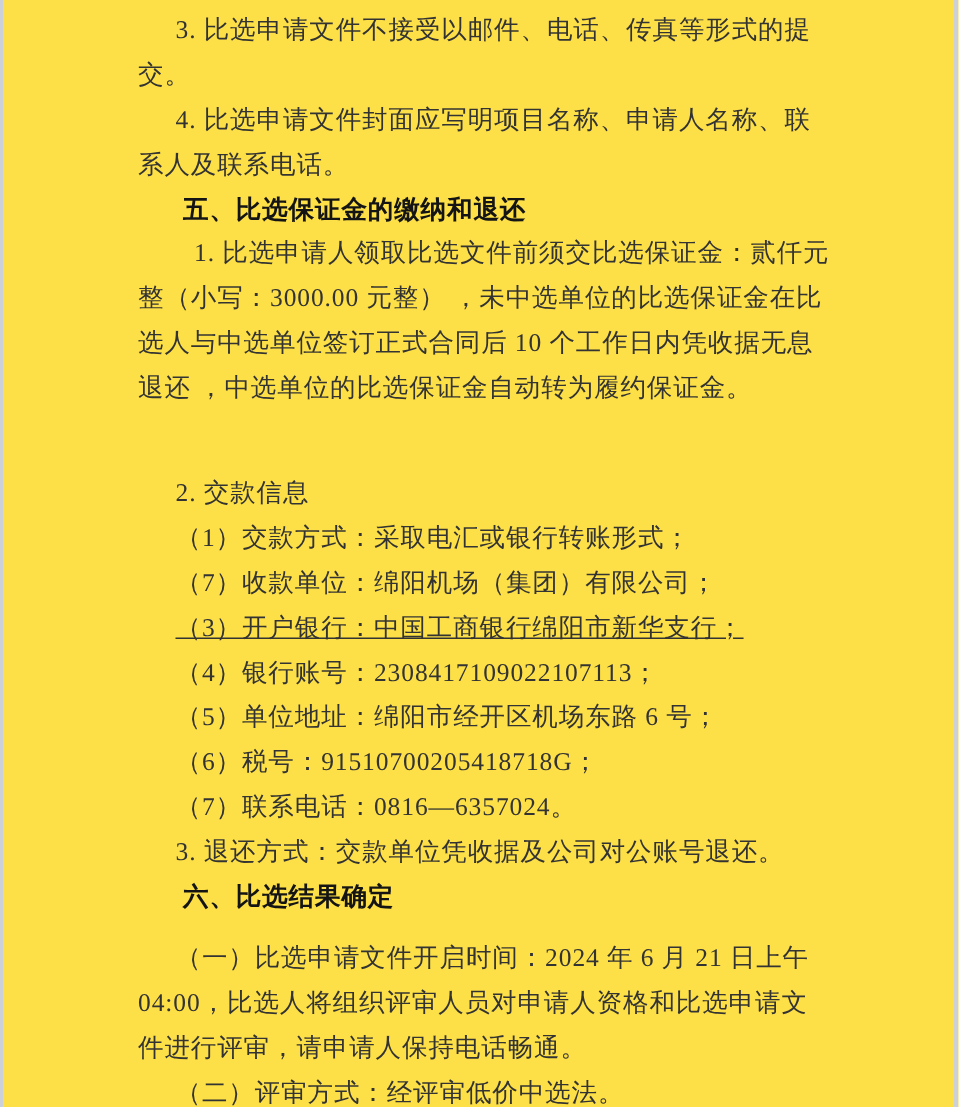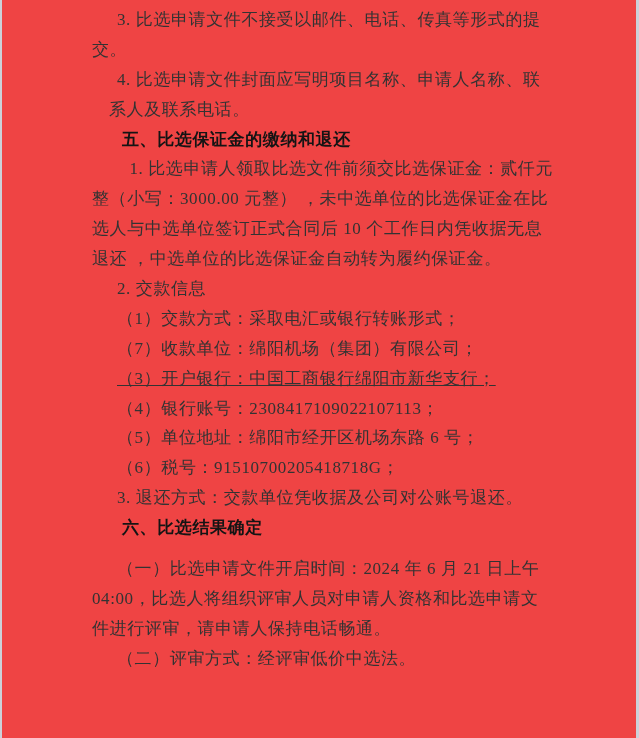--- a/index.html
+++ b/index.html
@@ -39,40 +39,41 @@
   .line.indent-first { padding-left: 25px; }
   .line.heading {
     font-weight: 700;
     color: #141414;
     padding-left: 30px;
   }
 </style>
 </head>
 <body>
 
-<div class="page" style="background: #ef4444;">
+<div class="page" style="background: #fde047;">
   <div class="edge-strip edge-left" style="background: rgb(204, 209, 217);"></div>
   <div class="edge-strip edge-right" style="background: rgb(204, 209, 217);"></div>
   <div class="doc">
       <div class="line indent-first" style="color: rgb(51, 51, 51);">3. 比选申请文件不接受以邮件、电话、传真等形式的提</div>
       <div class="line" style="color: rgb(51, 51, 51);">交。</div>
       <div class="line indent-first" style="color: rgb(51, 51, 51);">4. 比选申请文件封面应写明项目名称、申请人名称、联</div>
-      <div class="line" style="color: rgb(51, 51, 51); margin-left: 17px;">系人及联系电话。</div>
+      <div class="line" style="color: rgb(51, 51, 51);">系人及联系电话。</div>
       <div class="line heading" style="color: rgb(20, 20, 20);">五、比选保证金的缴纳和退还</div>
       <div class="line indent-first" style="color: rgb(51, 51, 51); text-align: right;">1. 比选申请人领取比选文件前须交比选保证金：贰仟元</div>
       <div class="line" style="color: rgb(51, 51, 51);">整（小写：3000.00 元整） ，未中选单位的比选保证金在比</div>
       <div class="line" style="color: rgb(51, 51, 51);">选人与中选单位签订正式合同后 10 个工作日内凭收据无息</div>
       <div class="line" style="color: rgb(51, 51, 51);">退还 ，中选单位的比选保证金自动转为履约保证金。</div>
-      <div class="line indent-first" style="color: rgb(51, 51, 51);">2. 交款信息</div>
+      <div class="line indent-first" style="color: rgb(51, 51, 51); margin-top: 40px;">2. 交款信息</div>
       <div class="line indent-first" style="color: rgb(51, 51, 51);">（1）交款方式：采取电汇或银行转账形式；</div>
       <div class="line indent-first" style="color: rgb(51, 51, 51);">（7）收款单位：绵阳机场（集团）有限公司；</div>
       <div class="line indent-first" style="color: rgb(51, 51, 51); text-decoration: underline;">（3）开户银行：中国工商银行绵阳市新华支行；</div>
       <div class="line indent-first" style="color: rgb(51, 51, 51);">（4）银行账号：2308417109022107113；</div>
       <div class="line indent-first" style="color: rgb(51, 51, 51);">（5）单位地址：绵阳市经开区机场东路 6 号；</div>
       <div class="line indent-first" style="color: rgb(51, 51, 51);">（6）税号：91510700205418718G；</div>
+      <div class="line indent-first" style="color: rgb(51, 51, 51);">（7）联系电话：0816—6357024。</div>
       <div class="line indent-first" style="color: rgb(51, 51, 51);">3. 退还方式：交款单位凭收据及公司对公账号退还。</div>
       <div class="line heading" style="color: rgb(20, 20, 20);">六、比选结果确定</div>
       <div class="line indent-first" style="color: rgb(51, 51, 51); margin-top: 11px;">（一）比选申请文件开启时间：2024 年 6 月 21 日上午</div>
       <div class="line" style="color: rgb(51, 51, 51);">04:00，比选人将组织评审人员对申请人资格和比选申请文</div>
       <div class="line" style="color: rgb(51, 51, 51);">件进行评审，请申请人保持电话畅通。</div>
       <div class="line indent-first" style="color: rgb(51, 51, 51);">（二）评审方式：经评审低价中选法。</div>
     </div>
 </div>
 
 </body></html>

